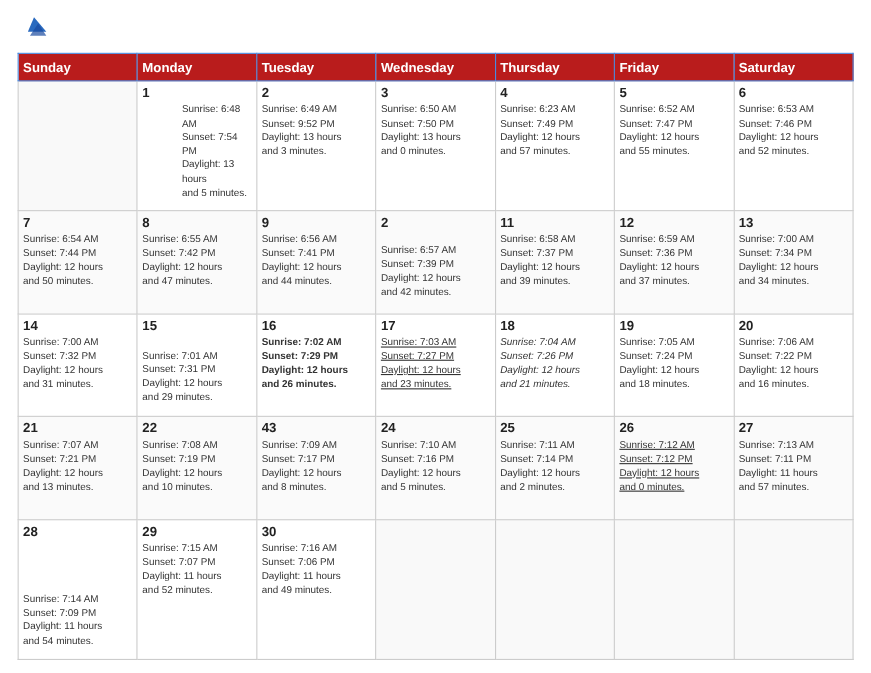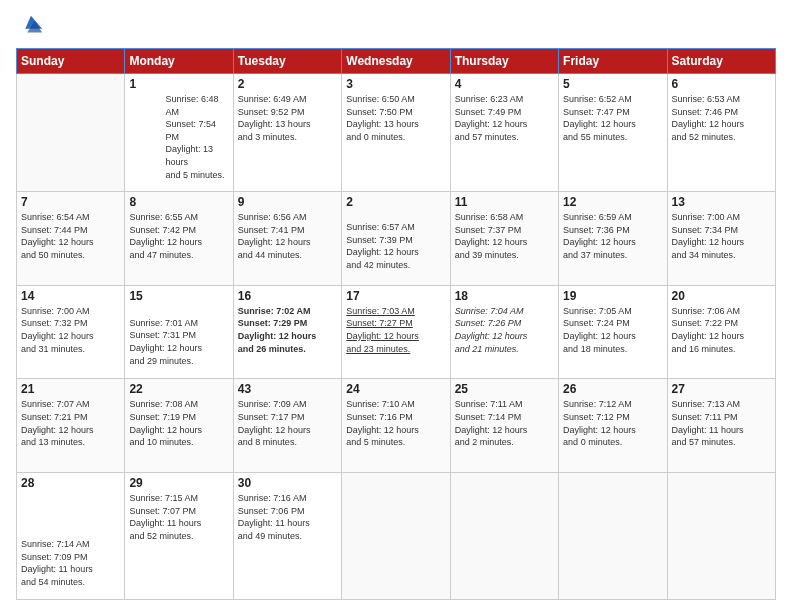--- a/index.html
+++ b/index.html
@@ -306,21 +306,21 @@
           </td>
           <td>
             <span class="day-num">25</span>
             <div class="day-info" style="white-space: pre-line;">Sunrise: 7:11 AM
 Sunset: 7:14 PM
 Daylight: 12 hours
 and 2 minutes.</div>
           </td>
           <td>
             <span class="day-num">26</span>
-            <div class="day-info" style="white-space: pre-line;">Sunrise: 7:12 AM
+            <div class="day-info" style="white-space: pre-line; text-decoration: underline;">Sunrise: 7:12 AM
 Sunset: 7:12 PM
 Daylight: 12 hours
 and 0 minutes.</div>
           </td>
           <td>
             <span class="day-num">27</span>
             <div class="day-info" style="white-space: pre-line;">Sunrise: 7:13 AM
 Sunset: 7:11 PM
 Daylight: 11 hours
 and 57 minutes.</div>

